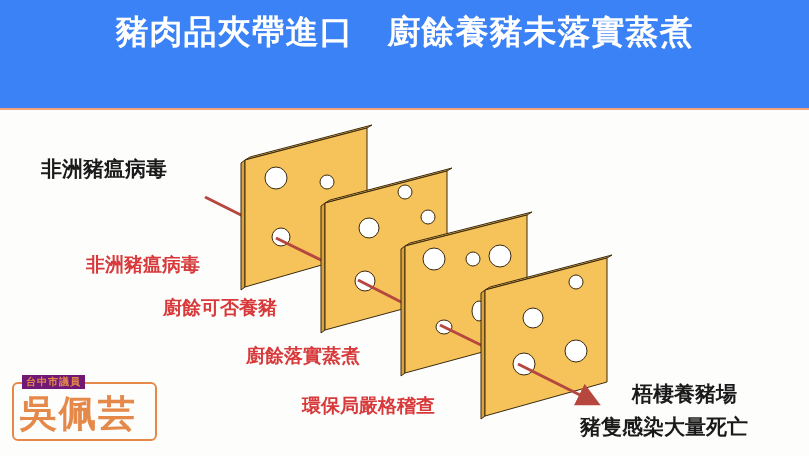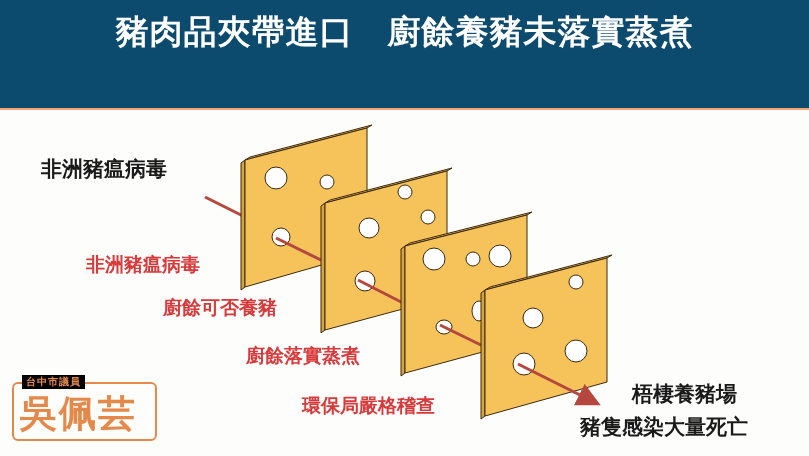--- a/index.html
+++ b/index.html
@@ -1,26 +1,26 @@
 <!DOCTYPE html>
 <html><head>
 <meta charset="utf-8">
 <style>
   html, body { margin:0; padding:0; }
   body { width:809px; height:456px; position:relative; overflow:hidden; background:#fdfdfc; font-family:"DejaVu Sans", sans-serif; }
-  .banner { position:absolute; left:0; top:0; width:809px; height:110px; background:#0c4a6e; border-bottom:2px solid #f5a27a; box-sizing:border-box; }
+  .banner { position:absolute; left:0; top:0; width:809px; height:110px; background:#3b82f6; border-bottom:2px solid #f5a27a; box-sizing:border-box; }
   .banner .line { position:absolute; left:0; width:809px; text-align:center; color:#fff; font-weight:bold; font-size:33px; letter-spacing:1px; white-space:pre; }
   .banner .l1 { top:10px; }
   .banner .l2 { top:58px; }
   svg.diagram { position:absolute; left:0; top:0; }
   .label { position:absolute; font-weight:bold; white-space:nowrap; }
   .label.black { color:#1a1a1a; font-size:21px; }
   .label.red { color:#d8393a; font-size:19px; }
   .logo { position:absolute; left:12px; top:382px; width:145px; height:59px; border:2px solid #e5894a; border-radius:6px; box-sizing:border-box; }
-  .logo .sub { position:absolute; left:8px; top:-9px; background:#000000; padding:0 4px; color:#e5894a; font-size:10px; font-weight:bold; letter-spacing:1px; }
+  .logo .sub { position:absolute; left:8px; top:-9px; background:#701a75; padding:0 4px; color:#e5894a; font-size:10px; font-weight:bold; letter-spacing:1px; }
   .logo .name { position:absolute; left:6px; top:8px; color:#e5894a; font-size:37px; font-weight:bold; letter-spacing:2px; line-height:44px; }
 </style>
 </head>
 <body>
 
 <div class="banner">
   <div class="line l1">豬肉品夾帶進口　廚餘養豬未落實蒸煮</div>
 </div>
 
 <svg class="diagram" width="809" height="456" viewBox="0 0 809 456">

